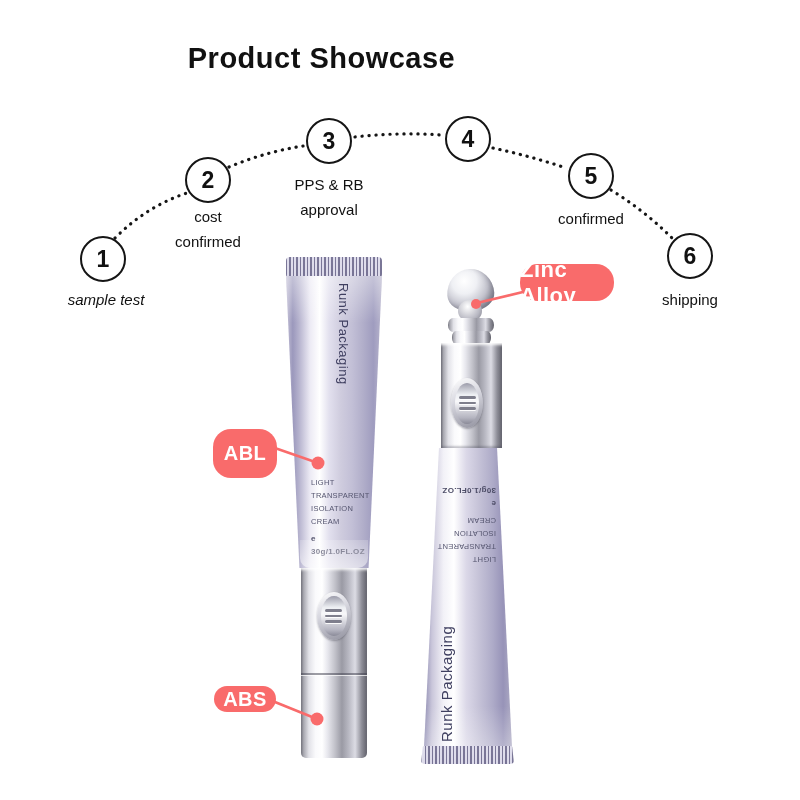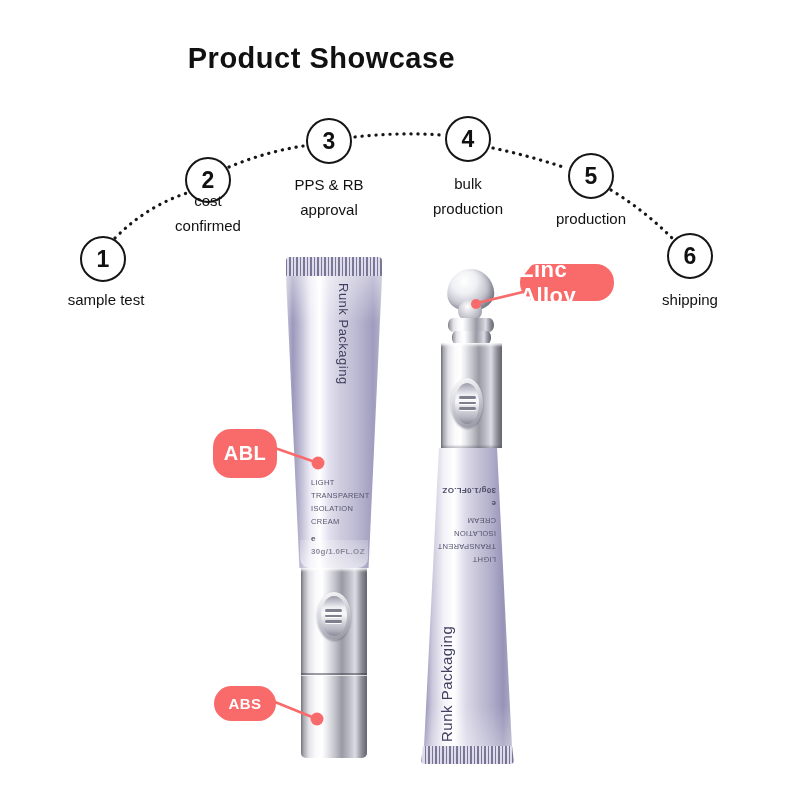--- a/index.html
+++ b/index.html
@@ -19,22 +19,22 @@
   .step-circle {
     position:absolute; width:46px; height:46px; border-radius:50%;
     background:#fff; border:2.5px solid #151515;
     display:flex; align-items:center; justify-content:center;
     font-size:23px; font-weight:bold; color:#111; z-index:3;
   }
   .step-label {
     position:absolute; text-align:center; font-size:15px; line-height:25px;
     color:#111; z-index:3;
   }
-  .c1{left:80px;  top:236px;} .l1{left:53px;  top:287px; width:106px;}
-  .c2{left:185px; top:157px;} .l2{left:163px; top:188px; width:90px;text-align:center;}
+  .c1{left:80px;  top:236px;} .l1{left:53px;  top:287px; width:106px;font-style:italic;}
+  .c2{left:185px; top:157px;} .l2{left:163px; top:204px; width:90px;text-align:center;}
   .c3{left:306px; top:118px;} .l3{left:284px; top:172px; width:90px;}
   .c4{left:445px; top:116px;} .l4{left:423px; top:171px; width:90px;}
   .c5{left:568px; top:153px;} .l5{left:541px; top:206px; width:100px;}
   .c6{left:667px; top:233px;} .l6{left:640px; top:287px; width:100px;}
 
   
   .chrome-h {
     background:linear-gradient(90deg,#6e6e78 0%,#a8a8b0 4%,#e2e2e8 12%,
       #fafafc 22%,#ffffff 32%,#e8e8ee 40%,#c0c0c8 52%,#9a9aa4 62%,
       #b8b8c2 72%,#dcdce4 82%,#8e8e98 92%,#62626c 100%);
@@ -155,21 +155,21 @@
     clip-path:polygon(2% 0, 98% 0, 100% 100%, 0 100%);
   }
   
   .pill {
     position:absolute; z-index:6; border-radius:18px; background:#F96B6B;
     color:#ffffff; font-weight:bold; display:flex; align-items:center;
     justify-content:center; letter-spacing:0.5px;
   }
   .pill-zinc { left:520px; top:264px; width:94px; height:37px; font-size:22px; }
   .pill-abl  { left:213px; top:429px; width:64px; height:49px; font-size:20px; }
-  .pill-abs  { left:214px; top:686px; width:62px; height:35px; font-size:15px;text-align:center; }
+  .pill-abs  { left:214px; top:686px; width:62px; height:26px; font-size:20px;text-align:center; }
   
   .overlay {
     position:absolute; left:0; top:0; width:800px; height:800px;
     z-index:5; pointer-events:none;
   }
 </style>
 </head>
 <body>
 
 <div class="canvas">
@@ -187,26 +187,25 @@
   <div class="step-label l2">cost confirmed</div>
 
   <div class="step-circle c3">
       <span>3</span>
     </div>
   <div class="step-label l3">PPS &amp; RB approval</div>
 
   <div class="step-circle c4">
       <span>4</span>
     </div>
-  <div class="step-label l4">bulk production</div>
 
   <div class="step-circle c5">
       <span>5</span>
     </div>
-  <div class="step-label l5">production</div>
+  <div class="step-label l5">confirmed</div>
 
   <div class="step-circle c6">
       <span>6</span>
     </div>
   <div class="step-label l6">shipping</div>
 
   <div class="product-left">
     <div class="pl-crimp crimp"></div>
     <div class="pl-tube tube-grad-left">
       <div class="brand-left">Runk Packaging</div>

